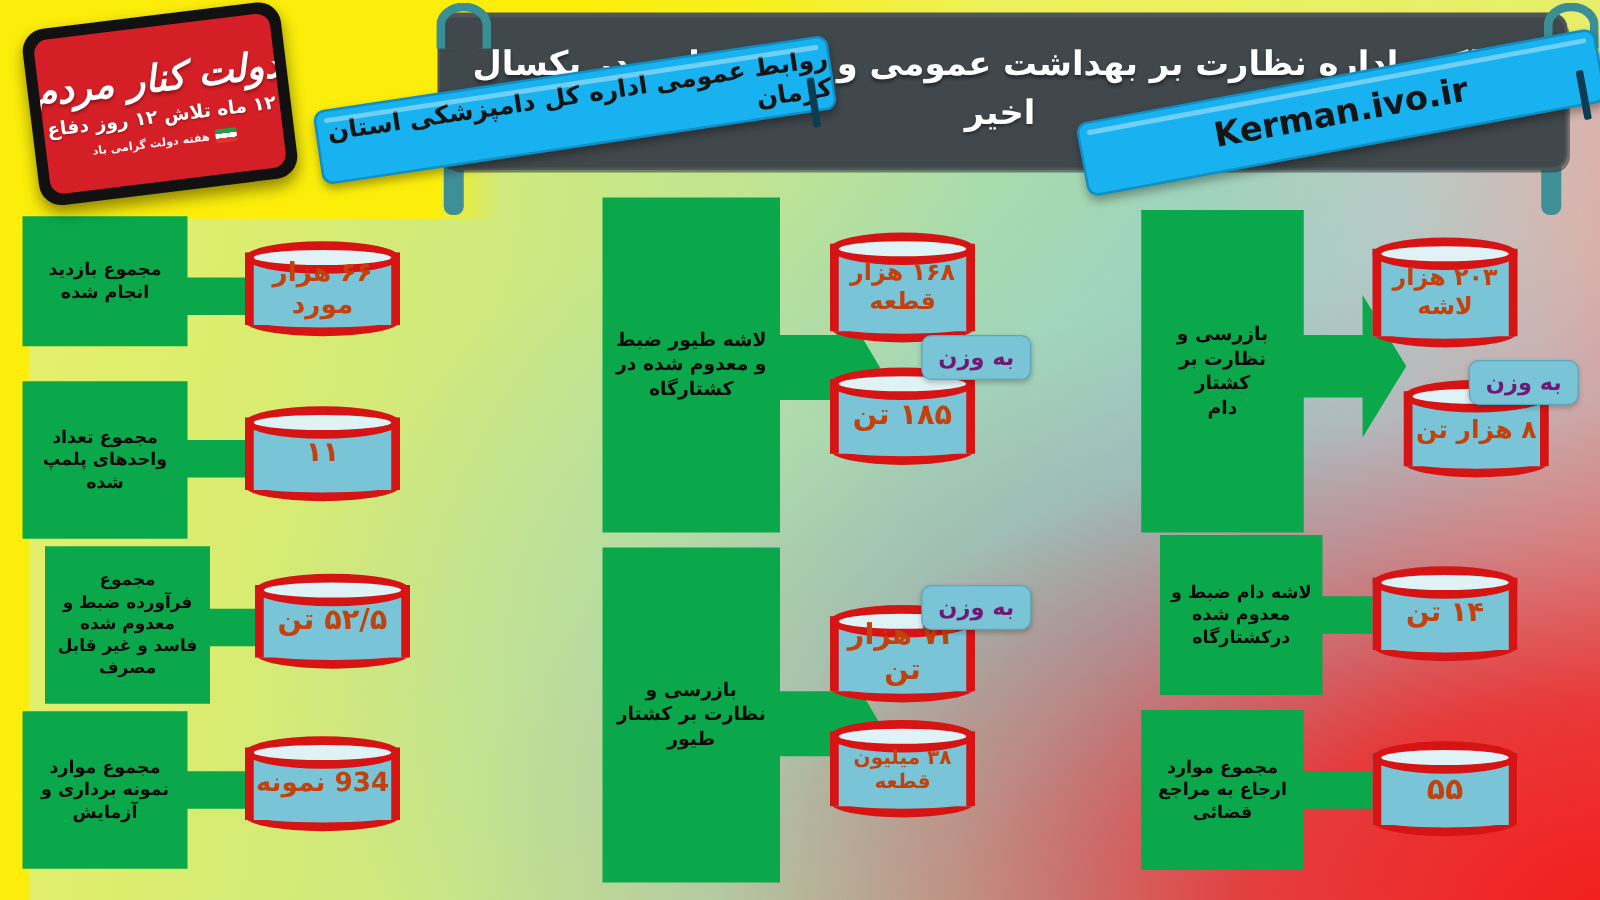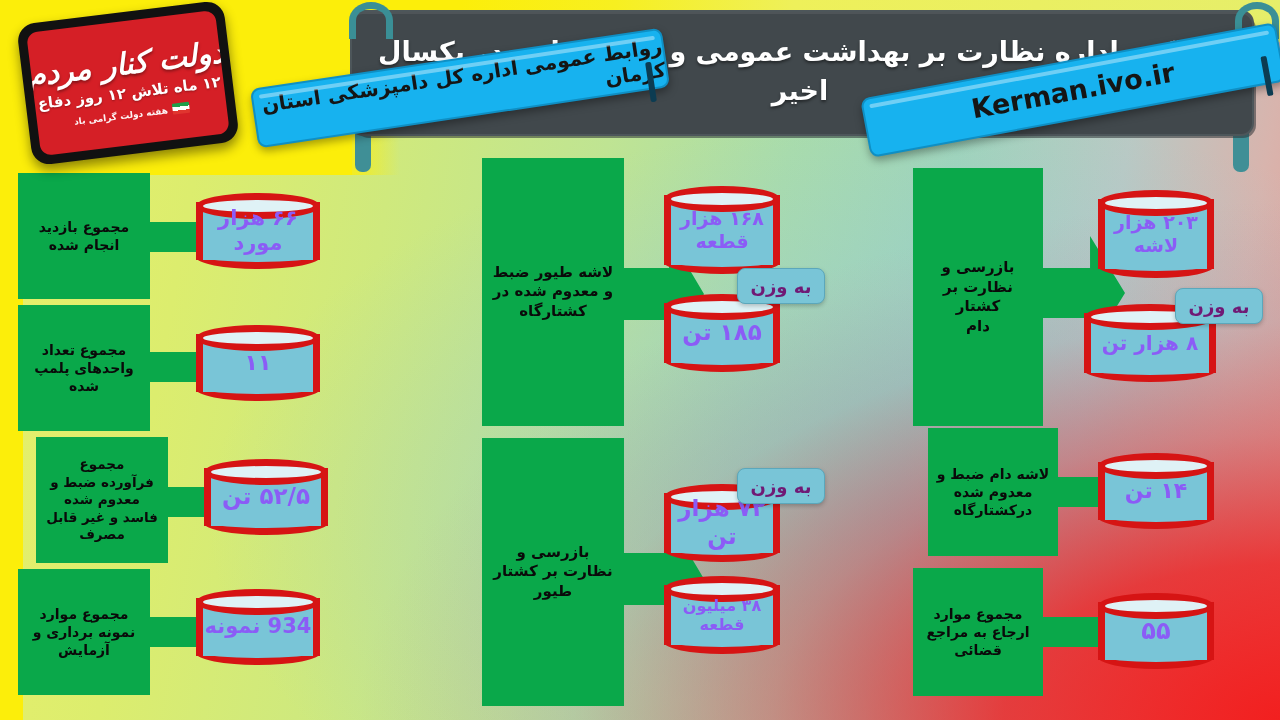--- a/index.html
+++ b/index.html
@@ -85,21 +85,21 @@
   
   .cyl{position:absolute;z-index:5;}
   .cyl .body{position:absolute;left:0;right:0;top:9px;bottom:9px;
     background:#79c5d7;border-left:7px solid #d61414;border-right:7px solid #d61414;
     box-sizing:border-box;}
   .cyl .top{position:absolute;left:0;right:0;top:0;height:26px;border-radius:50%;
     background:#dff2f6;border:7px solid #d61414;box-sizing:border-box;}
   .cyl .bot{position:absolute;left:0;right:0;bottom:0;height:24px;border-radius:50%;
     background:#79c5d7;border:7px solid #d61414;box-sizing:border-box;}
   .cyl .lbl{position:absolute;inset:0;display:flex;align-items:center;justify-content:center;
-    color:#8b5cf6;font-weight:bold;text-align:center;line-height:1.2;
+    color:#c2410c;font-weight:bold;text-align:center;line-height:1.2;
     direction:rtl;z-index:4;padding:0 7px;box-sizing:border-box;}
 
   
   .badge{position:absolute;background:#79c5d7;border:1.5px solid #5ba7bb;
     border-radius:8px;color:#701a75;font-weight:bold;font-size:18px;
     display:flex;align-items:center;justify-content:center;direction:rtl;z-index:9;
     box-shadow:0 2px 4px rgba(0,0,0,.22);}
 </style>
 </head>
 <body>
@@ -134,21 +134,21 @@
     <div class="logo-red">
       <div class="logo-main">دولت کنار مردم</div>
       <div class="logo-sub">۱۲ ماه تلاش ۱۲ روز دفاع</div>
       <div class="logo-foot">
         <span class="logo-flag"></span>
         <span class="logo-foot-txt">هفته دولت گرامی باد</span>
       </div>
     </div>
   </div>
 
-  <div class="gbox" style="left: 18px; top: 173px; width: 132px; height: 126px; font-size: 14px; white-space: pre-line;">مجموع بازدید
+  <div class="gbox" style="left: 18px; top: 173px; width: 132px; height: 104px; font-size: 14px; white-space: pre-line;">مجموع بازدید
 انجام شده</div>
   <div class="arrow-stub" style="left:140px;top:222px;width:80px;height:30px;"></div>
   <div class="arrow-big" style="left:178px;top:214px;width:52px;height:46px;"></div>
   <div class="cyl" style="left:196px;top:193px;width:124px;height:76px;">
     <div class="bot"></div>
     <div class="body"></div>
     <div class="top"></div>
     <div class="lbl" style="font-size:21px;">۶۶ هزار مورد</div>
   </div>
 
@@ -232,21 +232,21 @@
 دام</div>
   <div class="arrow-big" style="left:1033px;top:236px;width:92px;height:114px;"></div>
   <div class="cyl" style="left:1098px;top:190px;width:116px;height:88px;">
     <div class="bot"></div>
     <div class="body"></div>
     <div class="top"></div>
     <div class="lbl" style="font-size:19px;white-space:pre-line;">۲۰۳ هزار
 لاشه</div>
   </div>
   <div class="badge" style="left:1175px;top:288px;width:86px;height:34px;">به وزن</div>
-  <div class="cyl" style="left:1084px;top:304px;width:132px;height:78px;">
+  <div class="cyl" style="left:1123px;top:304px;width:116px;height:78px;">
     <div class="bot"></div>
     <div class="body"></div>
     <div class="top"></div>
     <div class="lbl" style="font-size:20px;">۸ هزار تن</div>
   </div>
 
   <div class="gbox" style="left: 913px; top: 428px; width: 130px; height: 128px; font-size: 14px; white-space: pre-line; margin-left: 15px;">لاشه دام ضبط و
 معدوم شده
 درکشتارگاه</div>
   <div class="arrow-stub" style="left:1035px;top:477px;width:78px;height:30px;"></div>

